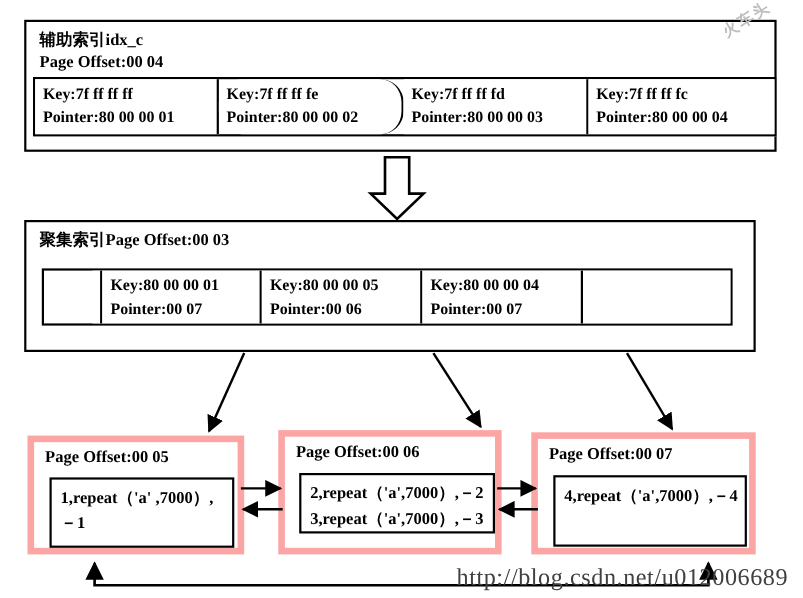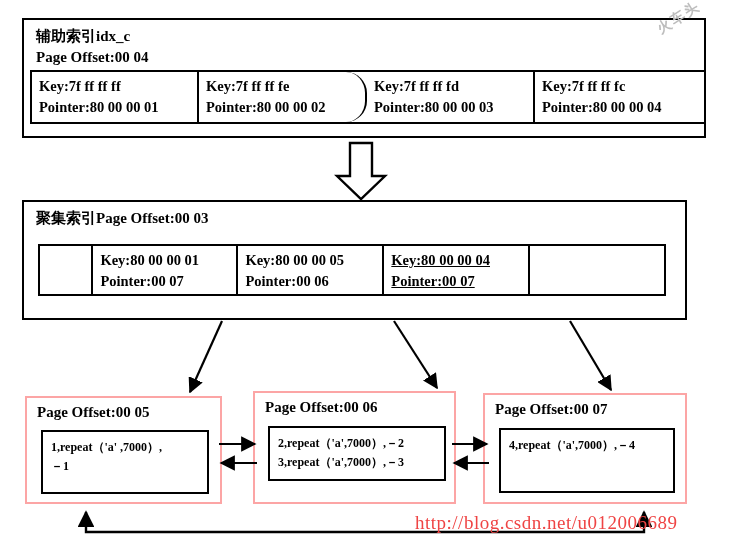--- a/index.html
+++ b/index.html
@@ -58,55 +58,55 @@
     font-size: 14.5px;
     font-weight: bold;
     line-height: 1.45;
     white-space: nowrap;
     overflow: hidden;
   }
   .cell:last-child { border-right: none; }
   .cell.spacer { padding: 0; }
 
   
-  .page-box { position: absolute; border: 2px solid #fca5a5; background:#fff; box-sizing:border-box; }
+  .page-box { position: absolute; border: 6px solid #fca5a5; background:#fff; box-sizing:border-box; }
   .page-box .hdr {
     position: absolute;
     left: 10px; top: 6px;
     font-size: 15px;
     font-weight: bold;
     white-space: nowrap;
   }
   .page-inner {
     position: absolute;
     border: 2px solid #000;
     background: #fff;
     box-sizing: border-box;
     padding: 6px 0 0 8px;
-    font-size: 12px;
+    font-size: 15px;
     font-weight: bold;
     line-height: 1.55;
     white-space: nowrap;
   }
 
   
   #wires {
     position: absolute;
     left: 0; top: 0;
     width: 730px; height: 544px;
     pointer-events: none;
   }
 
   
   .wm-url {
     position: absolute;
     left: 415px; top: 512px;
-    font-size: 19px;
+    font-size: 22px;
     letter-spacing: 0.5px;
-    color: #ef4444;
+    color: #404040;
     white-space: nowrap;
     font-family: "Liberation Serif", serif;
   }
   .wm-corner {
     position: absolute;
     left: 661px; top: 2px;
     width: 66px; height: 46px;
     color: #bdbdbd;
     font-family: "DejaVu Sans", sans-serif;
     font-size: 14px;
@@ -156,21 +156,21 @@
   <div class="cell-row" style="left:38px; top:244px; width:628px; height:52px;padding-left:44px;">
     <div class="cell spacer" style="width:10px;"></div>
     <div class="cell" style="width:156px;">
       <div>Key:80 00 00 01</div>
       <div>Pointer:00 07</div>
     </div>
     <div class="cell" style="width:157px;">
       <div>Key:80 00 00 05</div>
       <div>Pointer:00 06</div>
     </div>
-    <div class="cell" style="width:157px;text-decoration:underline;">
+    <div class="cell" style="width:157px;">
       <div>Key:80 00 00 04</div>
       <div>Pointer:00 07</div>
     </div>
     <div class="cell" style="width:144px;">
       <div></div>
       <div></div>
     </div>
   </div>
 
   <div class="page-box" style="left:25px; top:396px; width:197px; height:108px;">

